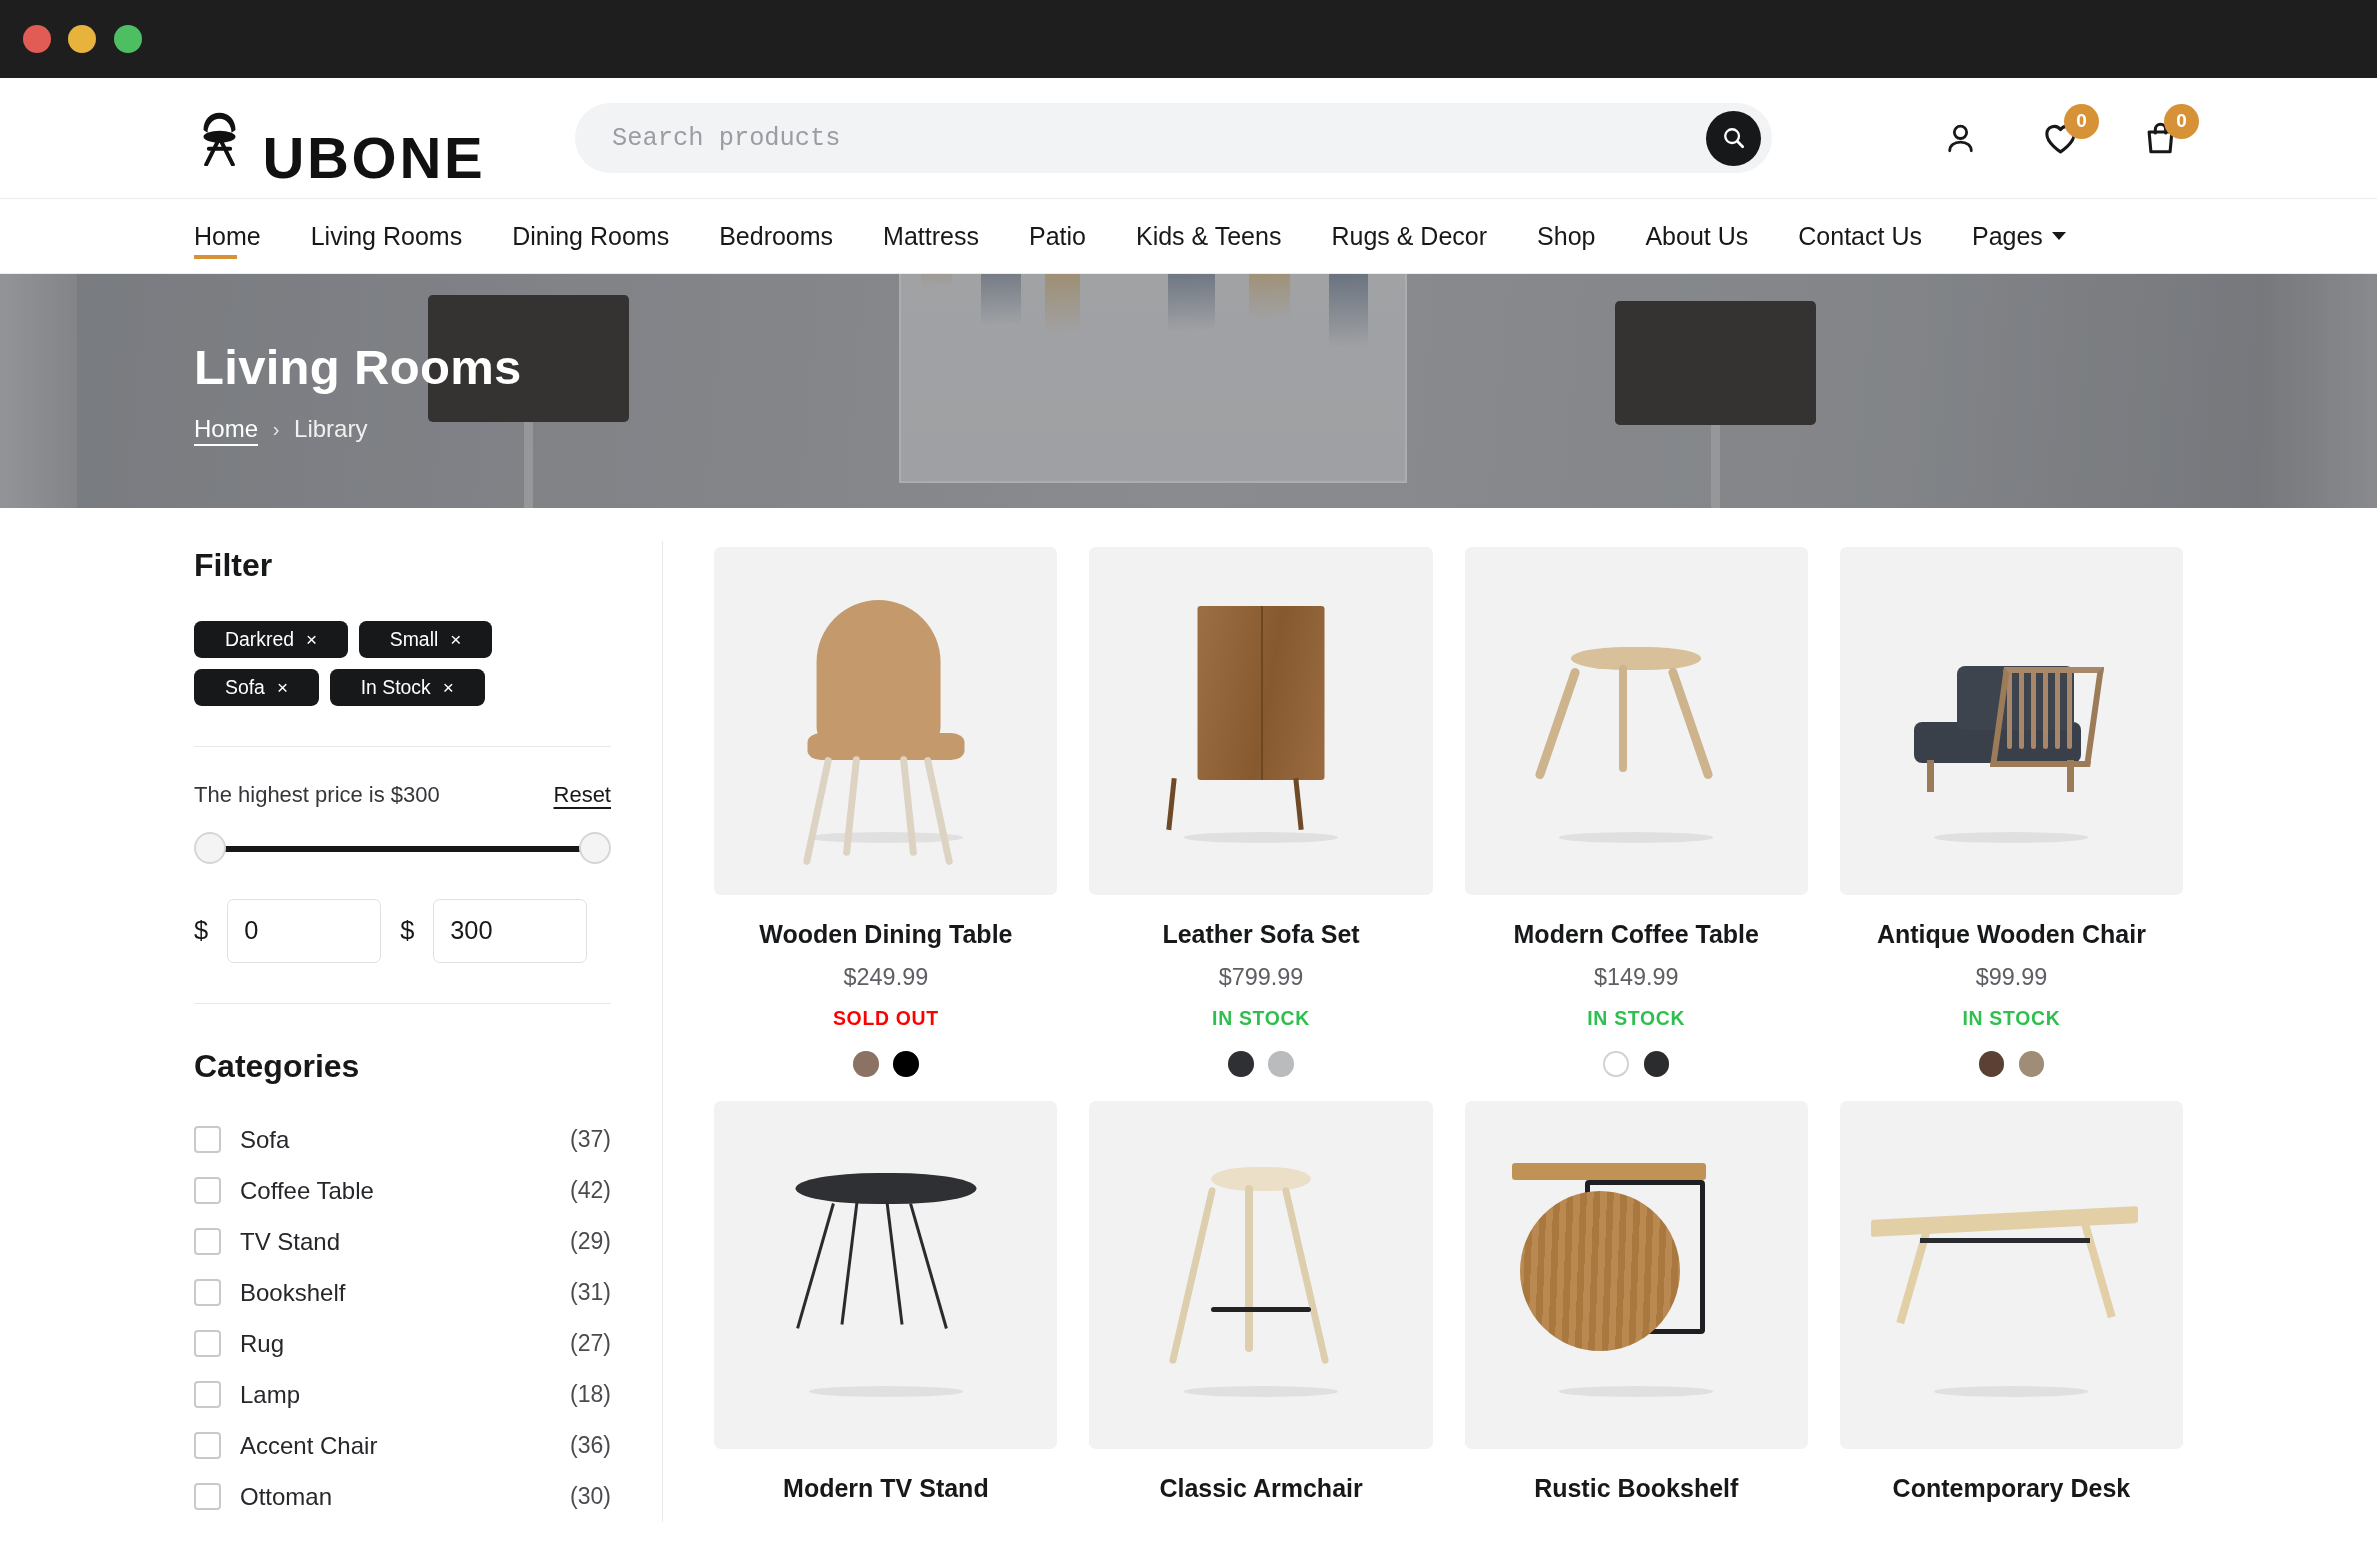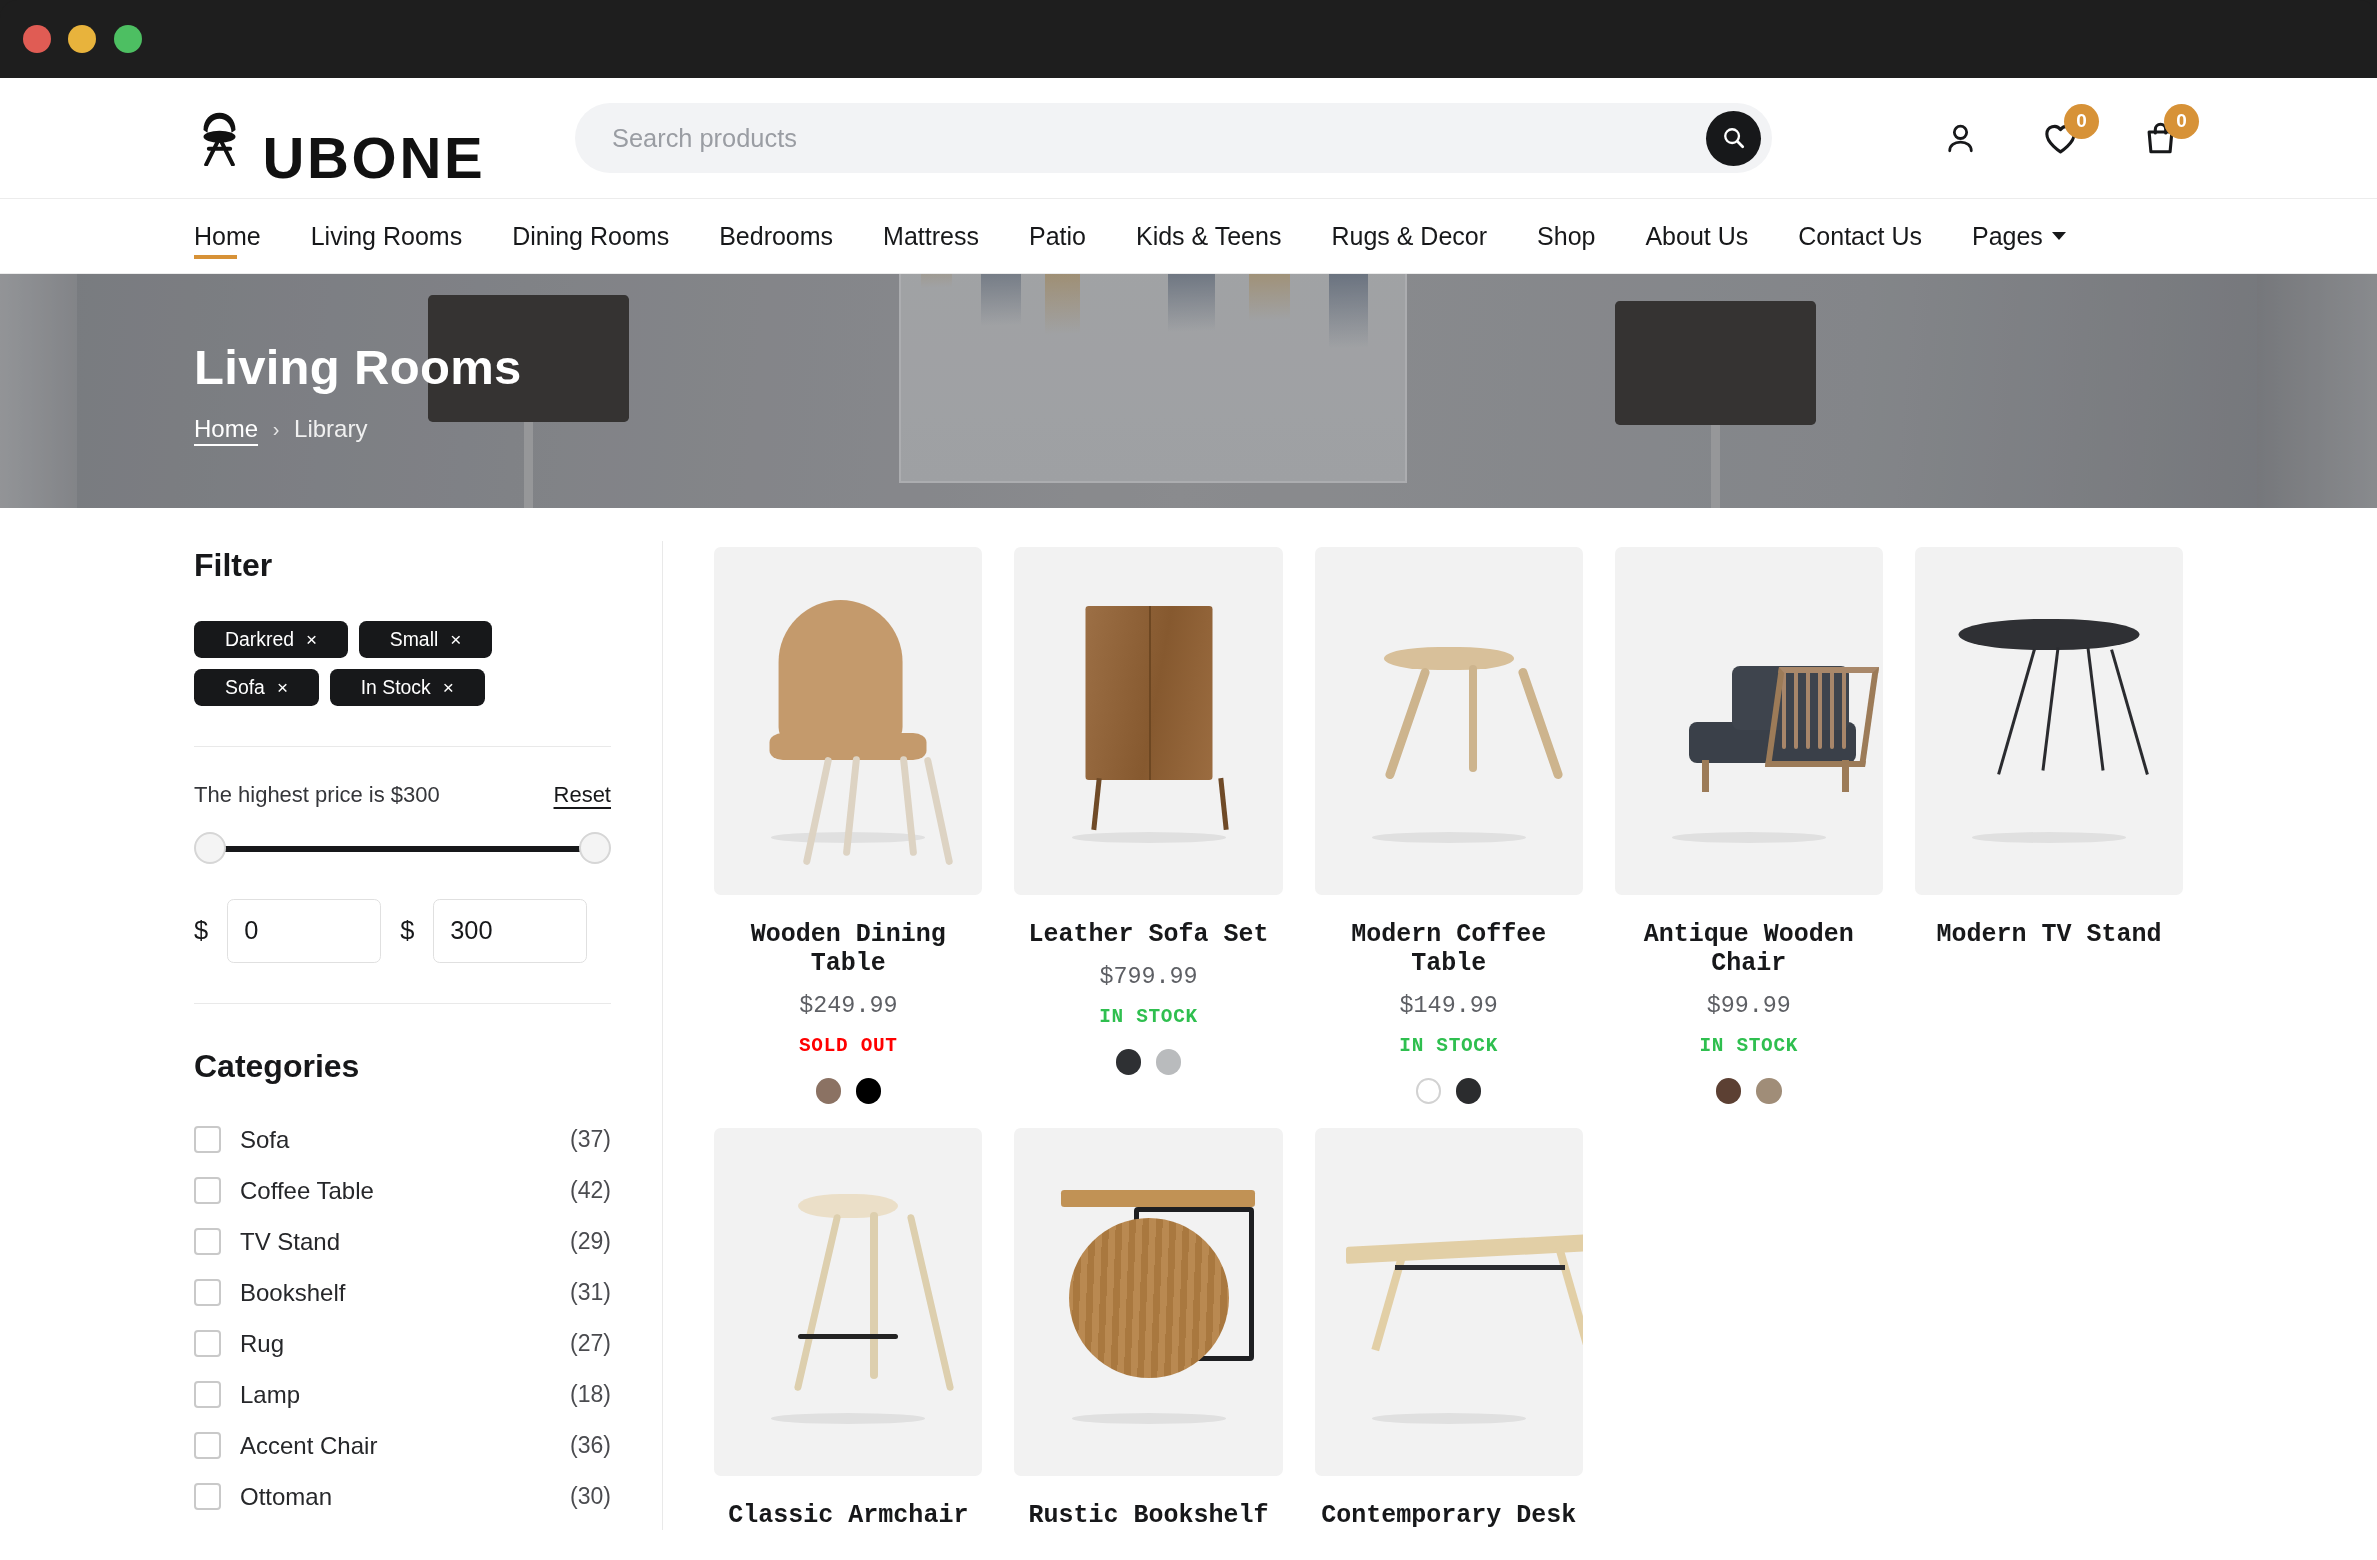--- a/index.html
+++ b/index.html
@@ -29,21 +29,21 @@
   .logo-mark{ width:51px;height:56px;flex:0 0 auto; }
   .logo-text{ font-size:58px; font-weight:700; letter-spacing:2.7px; color:#111;margin-top:38px; }
 
   .searchbar{
     flex:1 1 auto; margin:0 0 0 33px; max-width:1197px;
     height:70px; background:#f2f3f5; border-radius:35px;
     display:flex; align-items:center; padding:0 10.7px 0 37px; position:relative;
   }
   .searchbar input{
     border:none; outline:none; background:transparent; flex:1;
-    font-family:Liberation Sans, sans-serif; font-size:25.4px; color:#2b2b2b;
+    font-family:Liberation Mono, monospace; font-size:25.4px; color:#2b2b2b;
   }
   .searchbar input::placeholder{ color:#9a9da3; }
   .search-btn{
     width:55px;height:55px;border-radius:50%;background:#17181a;
     display:flex;align-items:center;justify-content:center;flex:0 0 auto;cursor:pointer;
   }
 
   .header-actions{ display:flex; align-items:center; gap:55px; margin-left:auto; padding-left:53px; }
   .icon-btn{ position:relative; width:45px;height:45px; display:flex;align-items:center;justify-content:center; cursor:pointer;}
   .badge{
@@ -145,21 +145,21 @@
 
   .cat-head{ font-size:32px; font-weight:700; color:#17181a; margin-top:44px; }
   .cat-list{ margin-top:29px; }
   .cat-row{ display:flex; align-items:center; height:51px; cursor:pointer; }
   .cbox{ width:27px;height:27px;border:2px solid #c9c9c9;border-radius:4px;flex:0 0 auto; }
   .cat-label{ font-size:24px; color:#26272a; margin-left:19px; }
   .cat-count{ font-size:23px; color:#4a4b4f; margin-left:auto; }
 
   
   .grid-wrap{ flex:1; padding:39px 194px 0 51px; }
-  .grid{ display:grid; grid-template-columns:repeat(5,1fr); column-gap:32px; row-gap:24px;font-family:Liberation Mono, monospace; }
+  .grid{ display:grid; grid-template-columns:repeat(4,1fr); column-gap:32px; row-gap:24px; }
   .card{ display:flex; flex-direction:column; align-items:center; }
   .thumb{
     width:100%; height:348px; background:#f2f2f2; border-radius:6.7px;
     position:relative; overflow:hidden; cursor:pointer;
   }
   .pname{ font-size:25px; font-weight:600; color:#17181a; margin-top:25.4px; text-align:center; }
   .pprice{ font-size:23.4px; color:#5d5f64; margin-top:14.7px; }
   .pstock{ font-size:19.4px; font-weight:700; letter-spacing:0.7px; margin-top:16px; }
   .swatches{ display:flex; gap:14.7px; margin-top:21.4px; }
   .sw{ width:25.4px;height:25.4px;border-radius:50%; cursor:pointer; }

